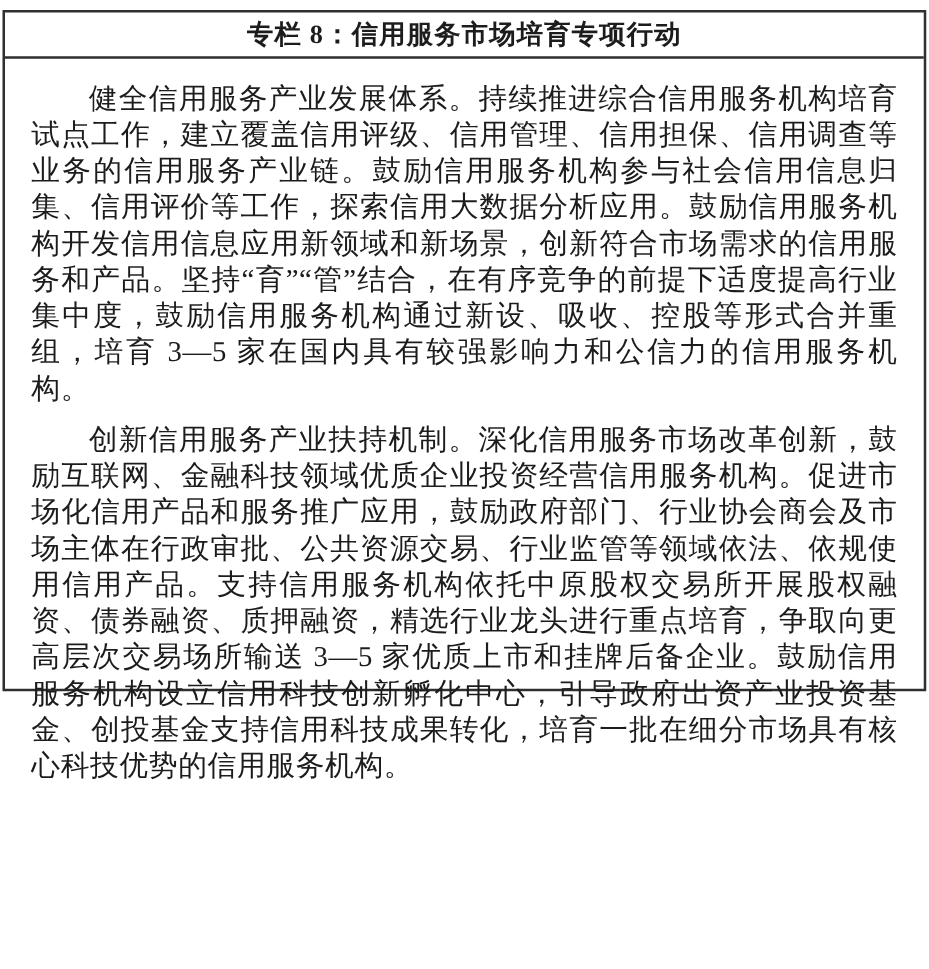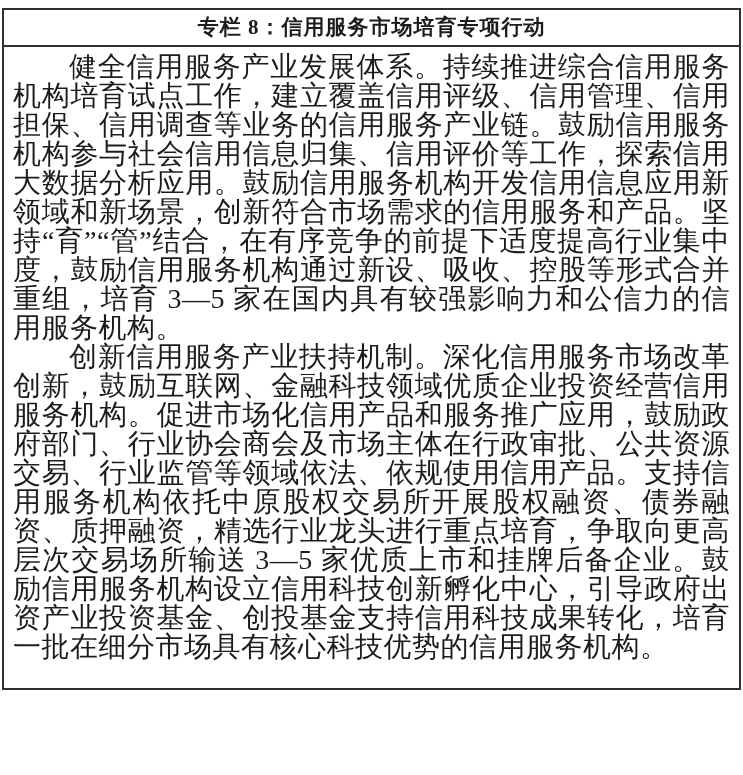--- a/index.html
+++ b/index.html
@@ -13,21 +13,21 @@
     box-sizing: border-box;
     padding: 8px 2px 8px 2px;
     background: #ffffff;
     font-family: "Liberation Serif", "DejaVu Serif", serif;
     color: #1c1c1c;
     overflow: hidden;
   }
   .box {
     box-sizing: border-box;
     width: 739px;
-    height: 682px;
+    height: 545px;
     border: 2px solid #2f2f2f;
     background: #ffffff;
   }
   .box-title {
     box-sizing: border-box;
     height: 37px;
     border-bottom: 2px solid #2f2f2f;
     text-align: center;
     font-weight: bold;
     font-size: 21px;
@@ -35,22 +35,22 @@
     letter-spacing: 1px;
     color: #1c1c1c;
     overflow: hidden;
     white-space: nowrap;
   }
   .box-body {
     box-sizing: border-box;
     padding: 5px 9px 0 9px;
   }
   .box-body p {
-    margin: 0;
-    font-size: 28px;
+    margin: 12px;
+    font-size: 23px;
     line-height: 29px;
     letter-spacing: 0.5px;
     text-align: justify;
     text-justify: inter-ideograph;
     text-indent: 2em;
     color: #1c1c1c;
   }
 </style>
 </head>
 <body>

